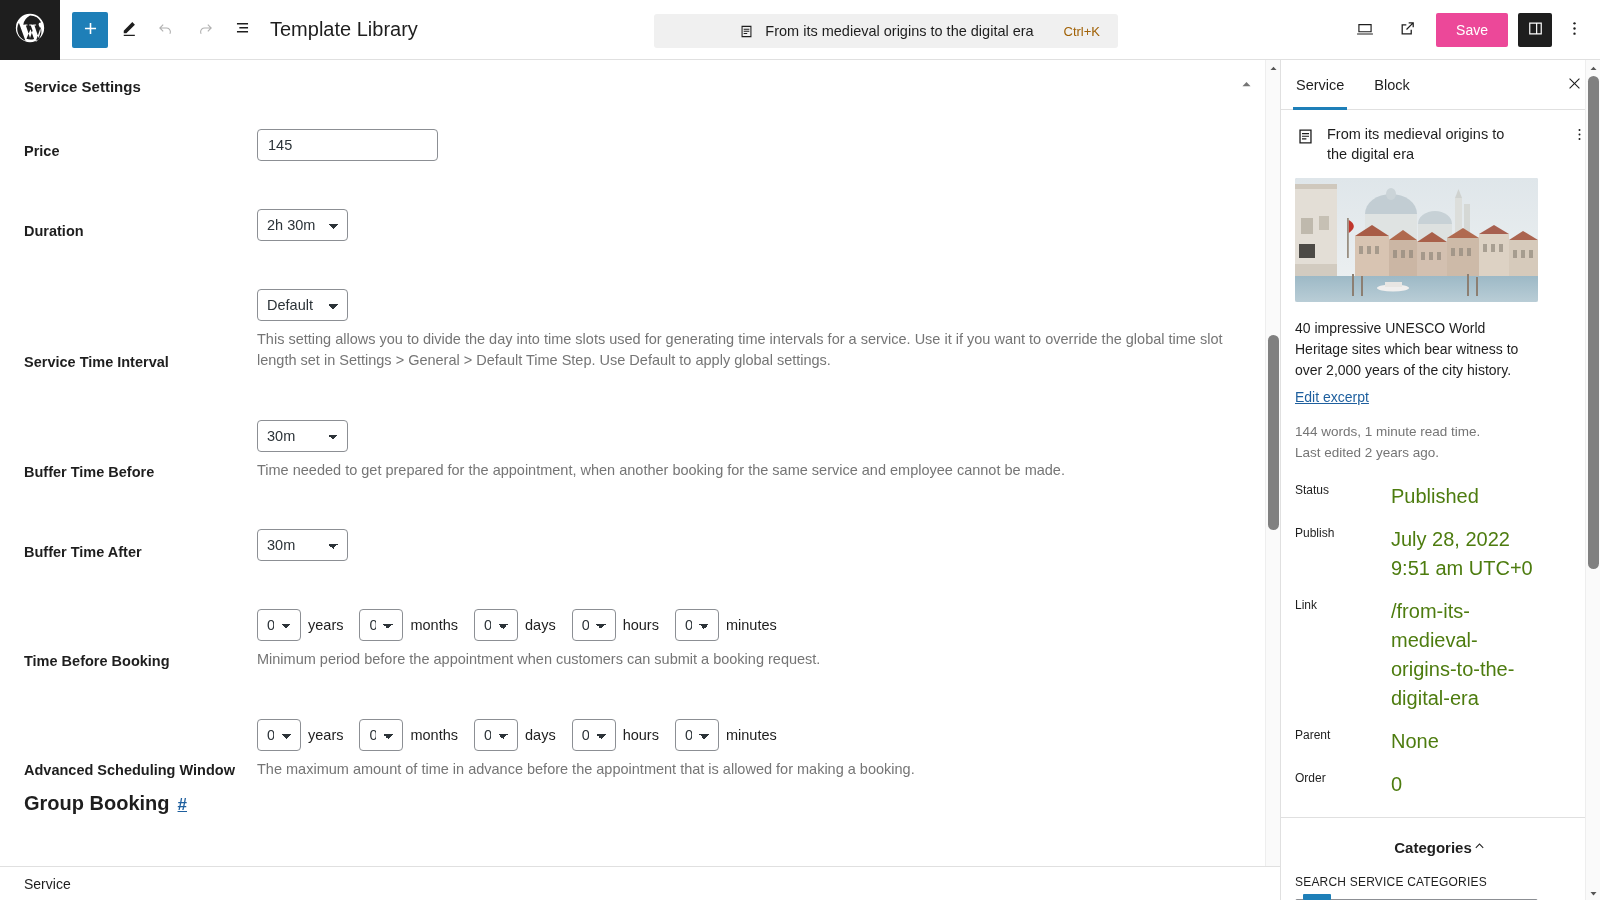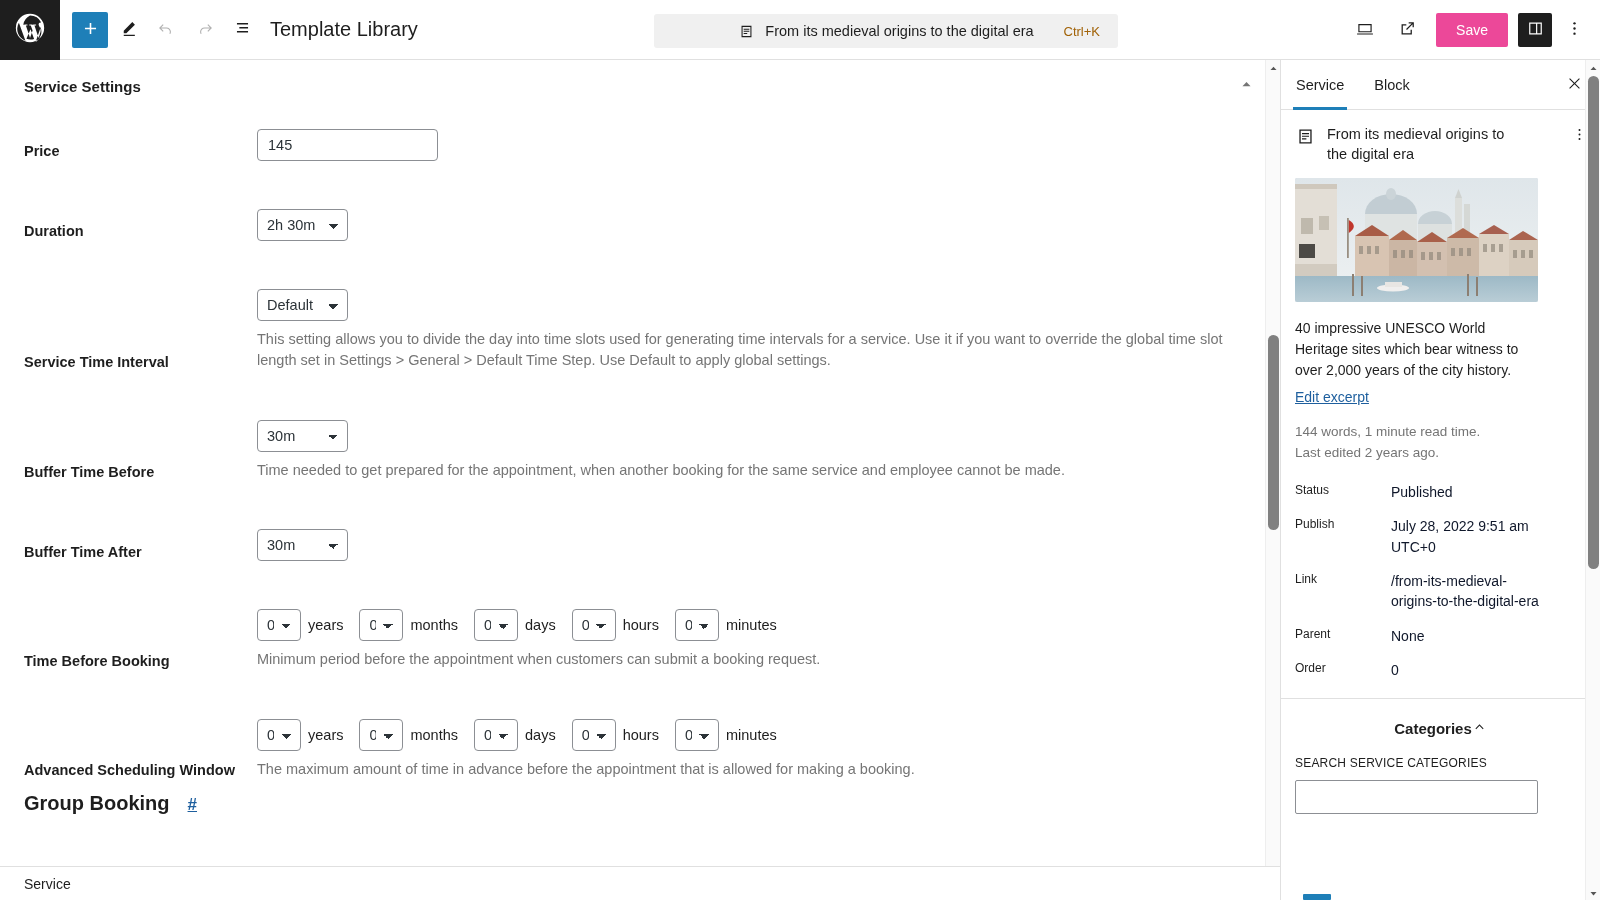--- a/index.html
+++ b/index.html
@@ -134,21 +134,21 @@
   .inline-group { display: flex; align-items: center; gap: 0; }
   .inline-group .unit {
     font-size: 14.5px; color: #1e1e1e; margin: 0 16px 0 7px;
   }
   .inline-group .unit:last-child { margin-right: 12px; }
 
   .spacer-sm { height: 42px; }
 
   .group-heading {
     font-size: 20px; font-weight: bold; color: #1e1e1e;
-    margin: 12px 0 46px 0; display: flex; align-items: baseline; gap: 18px;
+    margin: 12px 0 46px 0; display: flex; align-items: baseline; gap: 8px;
   }
   .group-heading .anchor {
     font-size: 17px; color: #1e5f9e; text-decoration: underline; cursor: pointer;
   }
 
   
   .lscroll {
     position: absolute; right: 0; top: 0; width: 15px; height: 840px;
     background: #fafafa; border-left: 1px solid #eee;
   }
@@ -216,21 +216,21 @@
     text-decoration: underline; cursor: pointer; display: inline-block;
   }
   .sb-meta-note {
     margin: 16px 14px 0 14px; font-size: 13.5px; color: #757575; line-height: 1.55;
   }
 
   .sb-rows { margin: 18px 0 0 0; padding: 0 14px 16px 14px; border-bottom: 1px solid #e0e0e0; }
   .sb-row { display: flex; align-items: flex-start; margin-bottom: 14px; }
   .sb-row:last-child { margin-bottom: 2px; }
   .sb-row-label { width: 96px; flex: 0 0 96px; font-size: 12px; color: #1e1e1e; line-height:1.45; }
-  .sb-row-val { font-size: 14px; color: #0f172a; line-height: 1.45; cursor: pointer; width: 150px; }
+  .sb-row-val { font-size: 20px; color: #4d7c0f; line-height: 1.45; cursor: pointer; width: 150px; }
 
   .sb-panel-head {
     display: flex; align-items: center; justify-content: center;
     padding: 20px 14px 12px 14px;
   }
   .sb-panel-title { font-size: 15px; font-weight: bold; color: #1e1e1e; }
   .sb-panel-caret { cursor: pointer; }
   .sb-panel-caret svg { fill: #1e1e1e; }
 
   .sb-sublabel {

